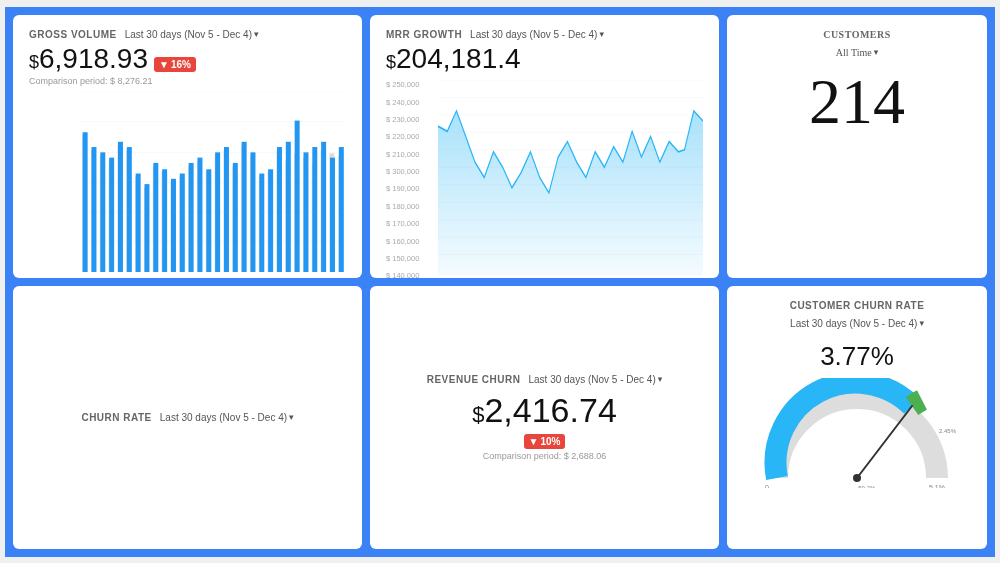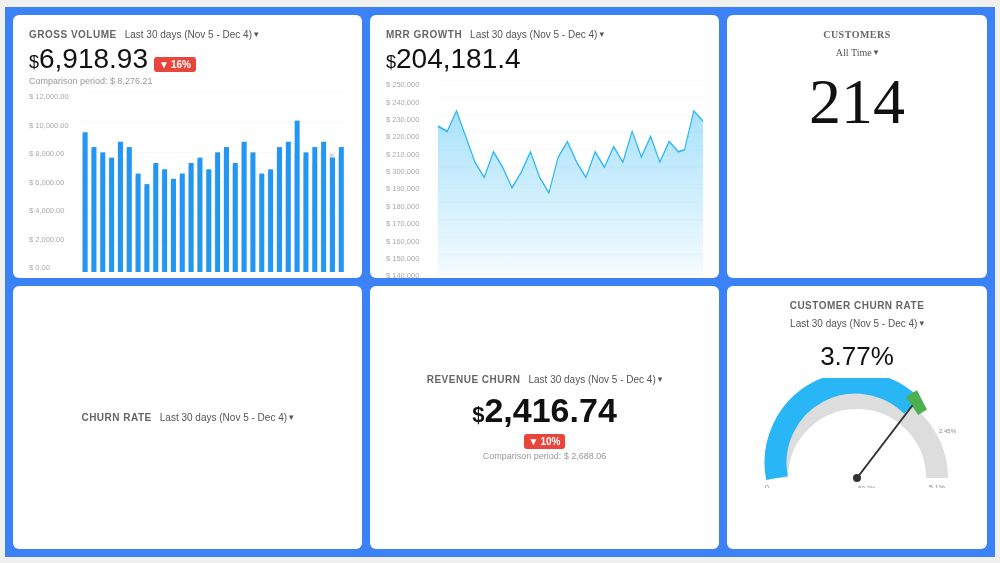--- a/index.html
+++ b/index.html
@@ -163,21 +163,21 @@
       justify-content: center;
       flex-direction: column;
     }
     .churn-big-value {
       font-size: 40px;
       font-weight: 300;
       color: #111;
     }
     .rev-churn-value {
       font-size: 34px;
-      font-weight: 700;
+      font-weight: 400;
       color: #111;
     }
 
     
     .y-axis {
       position: absolute;
       left: 0;
       top: 0;
       bottom: 20px;
       display: flex;
@@ -205,29 +205,20 @@
       <span class="card-value">
         <span class="currency">$</span><span>6,918.93</span>
       </span>
       <span class="badge-down">▼ <span>16%</span></span>
     </div>
     <div class="comparison-text">
       <span>Comparison period:</span> <span>$ 8,276.21</span>
     </div>
 
     <div class="chart-area" style="position:relative; height:200px;">
-      <div class="y-axis">
-        <span class="y-label">$ 12,000.00</span>
-        <span class="y-label">$ 10,000.00</span>
-        <span class="y-label">$ 8,000.00</span>
-        <span class="y-label">$ 6,000.00</span>
-        <span class="y-label">$ 4,000.00</span>
-        <span class="y-label">$ 2,000.00</span>
-        <span class="y-label">$ 0.00</span>
-      </div>
       <svg width="100%" height="100%" style="position:absolute; left:52px; right:0; top:0; bottom:20px; width:calc(100% - 52px); height:180px;" viewBox="0 0 480 170" preserveAspectRatio="none">
 
         <line x1="0" y1="0" x2="480" y2="0" stroke="#eee" stroke-width="0.5"></line>
         <line x1="0" y1="28" x2="480" y2="28" stroke="#eee" stroke-width="0.5"></line>
         <line x1="0" y1="57" x2="480" y2="57" stroke="#eee" stroke-width="0.5"></line>
         <line x1="0" y1="85" x2="480" y2="85" stroke="#eee" stroke-width="0.5"></line>
         <line x1="0" y1="113" x2="480" y2="113" stroke="#eee" stroke-width="0.5"></line>
         <line x1="0" y1="141" x2="480" y2="141" stroke="#eee" stroke-width="0.5"></line>
         <line x1="0" y1="170" x2="480" y2="170" stroke="#eee" stroke-width="0.5"></line>
 

